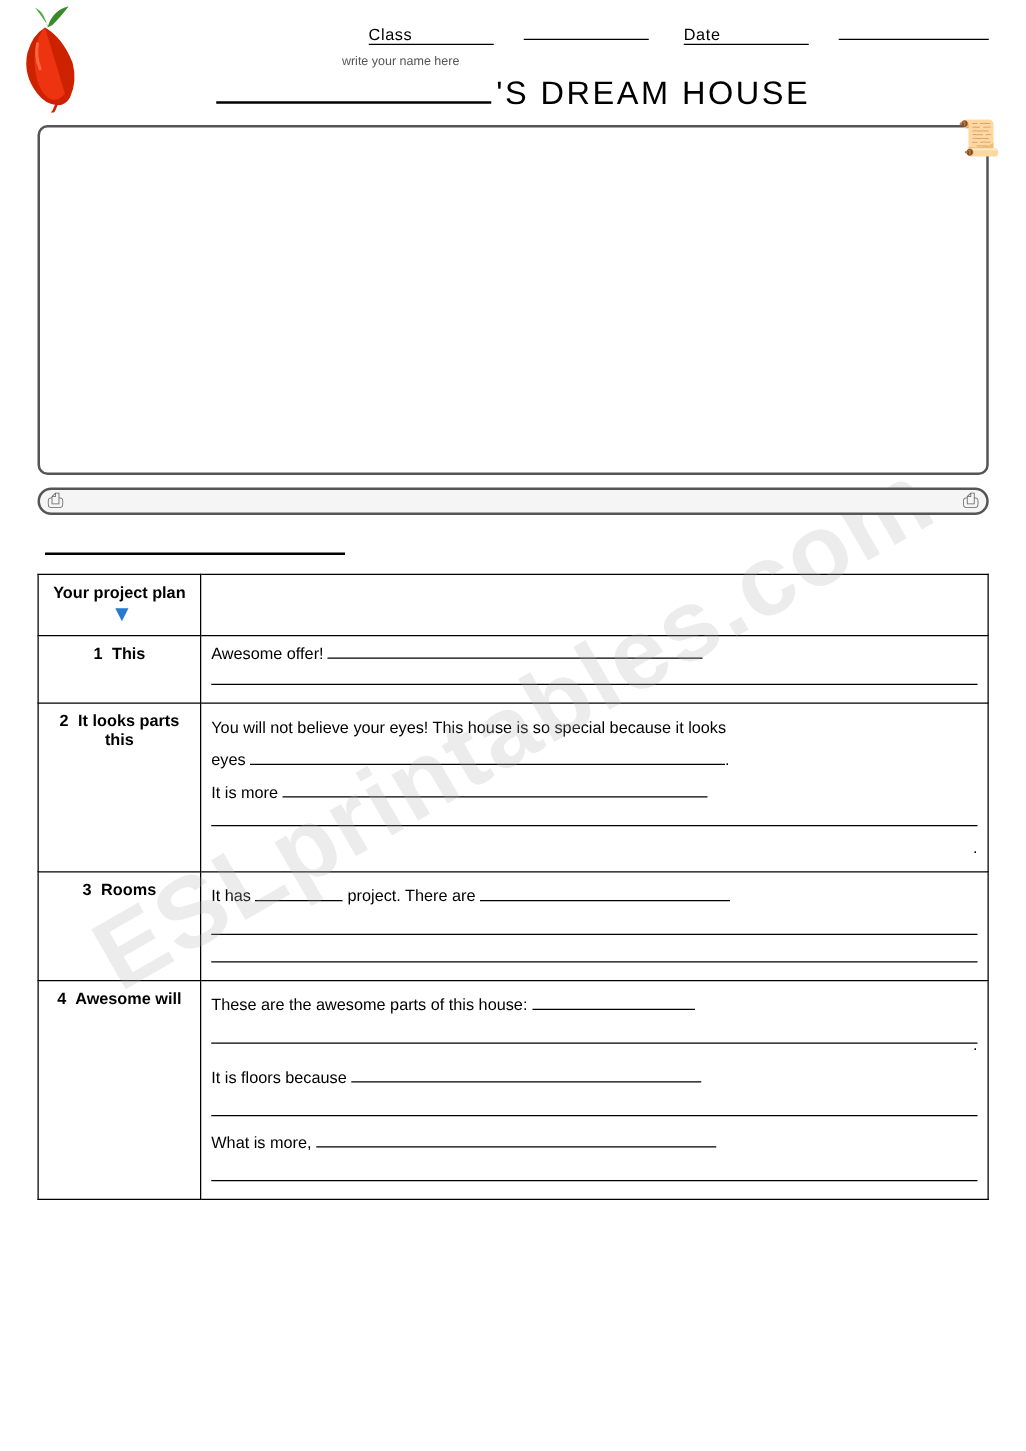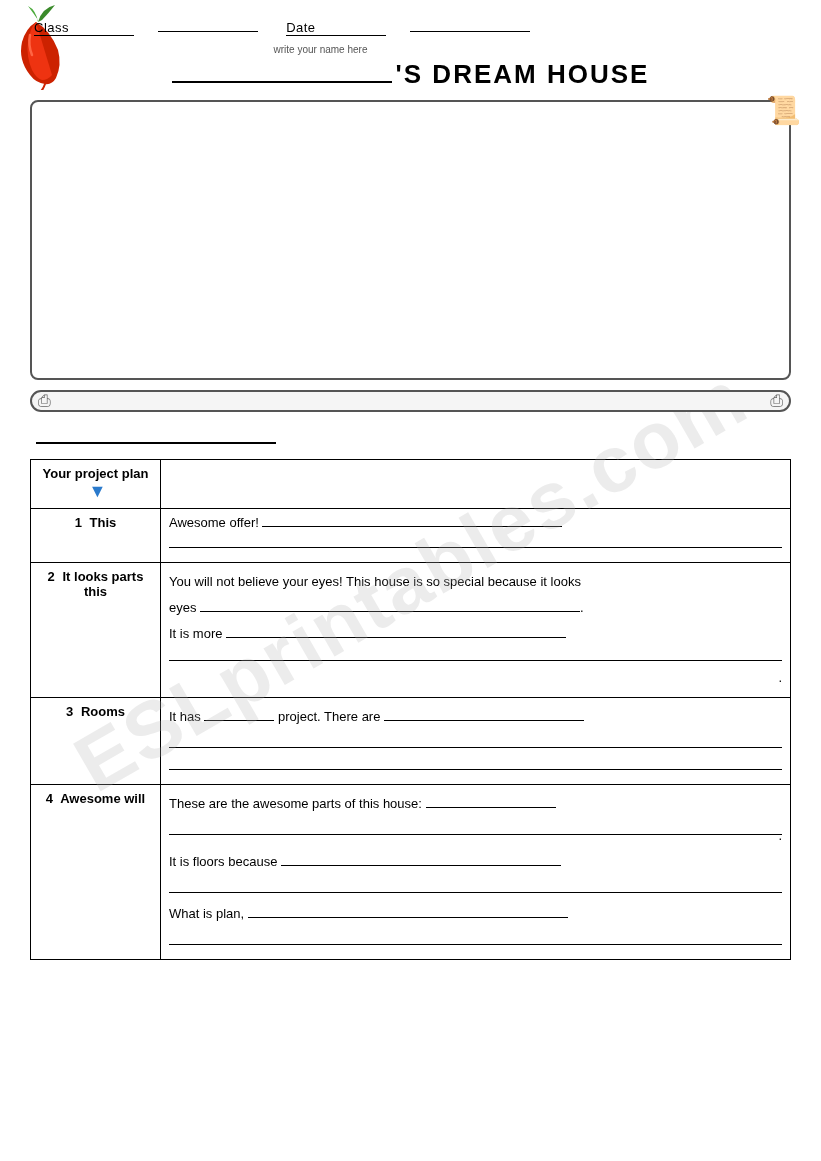--- a/index.html
+++ b/index.html
@@ -23,21 +23,21 @@
       font-weight: bold;
       white-space: nowrap;
       pointer-events: none;
       z-index: 0;
       letter-spacing: 2px;
     }
 
     
     .header-top {
       display: flex;
-      justify-content: flex-start;
+      justify-content: flex-end;
       align-items: center;
       margin-bottom: 8px;
       position: relative;
     }
 
     .class-date-line {
       font-size: 13px;
       letter-spacing: 0.5px;
     }
 
@@ -72,21 +72,21 @@
 
     .name-line {
       display: inline-block;
       border-bottom: 2px solid #000;
       width: 220px;
       margin-right: 4px;
     }
 
     .dream-house-title {
       font-size: 26px;
-      font-weight: bold;
+      font-weight: normal;
       letter-spacing: 2px;
       display: inline;
     }
 
     .write-name-hint {
       display: block;
       font-size: 10px;
       color: #555;
       text-align: center;
       margin-left: -180px;
@@ -360,21 +360,21 @@
         </div>
         <span class="fill-line"></span>
           <span style="float:right; margin-top:-20px;">.</span>
         <div style="clear:both;"></div>
         <div>
           <span>It is floors because</span>
           <span style="display:inline-block; border-bottom:1px solid #000; width:280px;"></span>
         </div>
         <span class="fill-line"></span>
         <div style="margin-top:6px;">
-          <span>What is plan,</span>
+          <span>What is more,</span>
           <span style="display:inline-block; border-bottom:1px solid #000; width:320px;"></span>
         </div>
         <span class="fill-line"></span>
       </td>
     </tr>
 
   </tbody>
 </table>
 
 </body></html>

